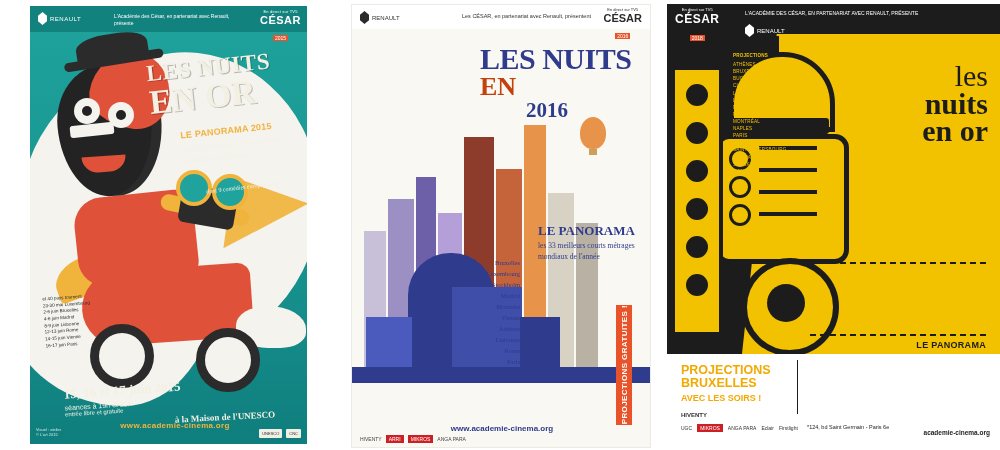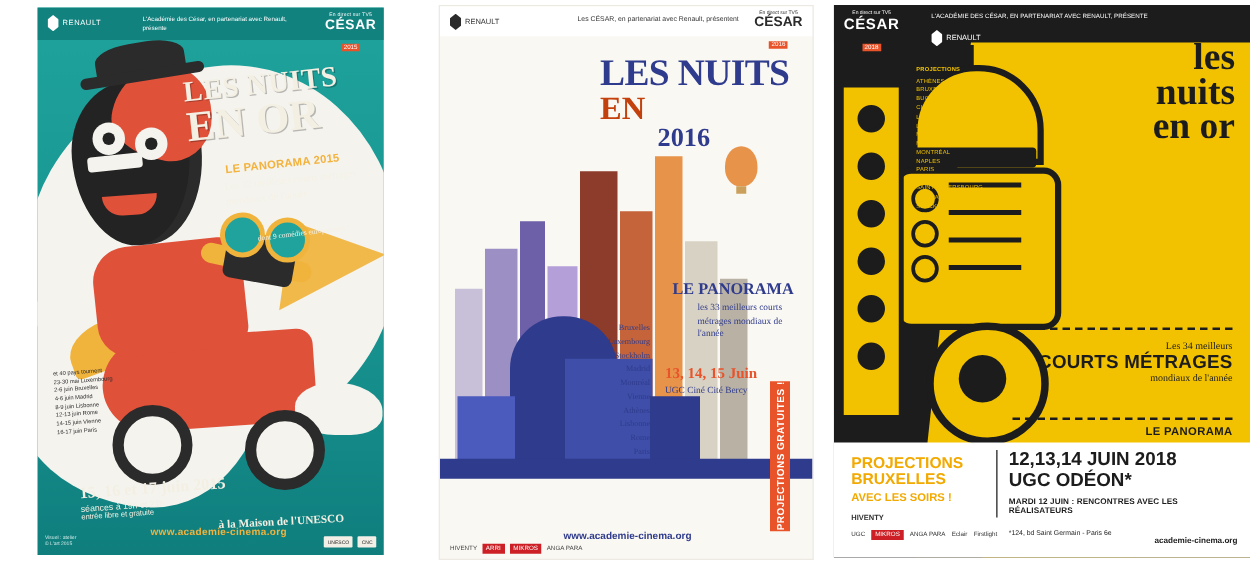--- a/index.html
+++ b/index.html
@@ -254,21 +254,21 @@
 
   .p2-city{position:absolute;left:0;bottom:66px;width:298px;height:300px;}
   .bld{position:absolute;bottom:0;}
 
   .p2-panorama{
     position:absolute;right:8px;top:218px;width:104px;text-align:left;
   }
   .p2-panorama .pt{
     font-family:"Liberation Serif", serif;font-size:13px;font-weight:bold;color:#2f3b8c;
   }
-  .p2-panorama .ps{font-size:7.5px;color:#2f3b8c;line-height:1.4;margin-top:2px;font-family:"Liberation Serif", serif;margin-left:20px;}
+  .p2-panorama .ps{font-size:7.5px;color:#2f3b8c;line-height:1.4;margin-top:2px;font-family:"Liberation Serif", serif;}
   .p2-dates{
     position:absolute;right:8px;top:286px;width:110px;color:#e8532a;
     font-family:"Liberation Serif", serif;font-size:12px;font-weight:bold;
   }
   .p2-dates .ds{font-size:7.5px;color:#2f3b8c;font-weight:normal;margin-top:1px;}
   .p2-ribbon{
     position:absolute;right:18px;bottom:22px;width:16px;height:120px;
     background:#e8532a;color:#fff;
     display:flex;align-items:center;justify-content:center;
   }
@@ -320,21 +320,21 @@
     position:absolute;left:78px;top:6px;font-size:5px;color:#fff;line-height:1.4;
   }
   .p3-renault{
     position:absolute;left:78px;top:20px;font-size:6px;color:#fff;display:flex;gap:3px;align-items:center;
   }
 
   .p3-title{
     position:absolute;right:12px;top:28px;width:150px;text-align:right;
     font-family:"Liberation Serif", serif;color:#1c1c1c;line-height:.92;
   }
-  .p3-title .t1{font-size:30px;font-weight:bold;}
+  .p3-title .t1{font-size:30px;font-weight:normal;margin-top:30px;}
   .p3-title .t2{font-size:30px;font-weight:bold;}
   .p3-title .t3{font-size:30px;font-weight:bold;}
 
   .p3-cities{
     position:absolute;left:66px;top:48px;width:56px;color:#f2c200;
     font-size:4.6px;line-height:1.55;letter-spacing:.2px;
   }
   .p3-cities .hdr{color:#f2c200;font-weight:bold;margin-bottom:2px;font-size:4.6px;}
 
   
@@ -548,24 +548,20 @@
 Montréal
 Vienne
 Athènes
 Lisbonne
 Rome
 Paris</div>
 
       <div class="p2-panorama">
         <div class="pt">LE PANORAMA</div>
         <div class="ps">les 33 meilleurs courts métrages mondiaux de l'année</div>
-      </div>
-      <div class="p2-dates">
-        <span>13, 14, 15 Juin</span>
-        <div class="ds">UGC Ciné Cité Bercy</div>
       </div>
 
       <div class="p2-ribbon">
         <span>PROJECTIONS GRATUITES !</span>
       </div>
 
       <div class="p2-url">www.academie-cinema.org</div>
       <div class="p2-footlogos">
         <span class="lg2">HIVENTY</span>
         <span class="lgred">ARRI</span>
@@ -636,40 +632,30 @@
 NAPLES
 PARIS
 ROME
 SAINT-PÉTERSBOURG
 SÃO PAULO
 STOCKHOLM
 VIENNE</div>
       </div>
 
       <div class="p3-dash"></div>
-      <div class="p3-meilleurs">
-        <div class="m1">Les 34 meilleurs</div>
-        <div class="m2">COURTS MÉTRAGES</div>
-        <div class="m3">mondiaux de l'année</div>
-      </div>
       <div class="p3-dash2"></div>
       <div class="p3-pan">LE PANORAMA</div>
 
       <div class="p3-foot">
         <div class="p3-proj">
           <div class="f1">PROJECTIONS</div>
           <div class="f2">BRUXELLES</div>
           <div class="f3">AVEC LES SOIRS !</div>
         </div>
         <div class="p3-sep"></div>
-        <div class="p3-right">
-          <div class="r1">12,13,14 JUIN 2018</div>
-          <div class="r2">UGC ODÉON*</div>
-          <div class="r3">MARDI 12 JUIN : RENCONTRES AVEC LES RÉALISATEURS</div>
-        </div>
         <div class="p3-hiventy">HIVENTY</div>
         <div class="p3-footlogos">
           <span class="lg3">UGC</span>
           <span class="lg3red">MIKROS</span>
           <span class="lg3">ANGA PARA</span>
           <span class="lg3">Eclair</span>
           <span class="lg3">Firstlight</span>
         </div>
         <div class="p3-addr">*124, bd Saint Germain - Paris 6e</div>
         <div class="p3-url">academie-cinema.org</div>

